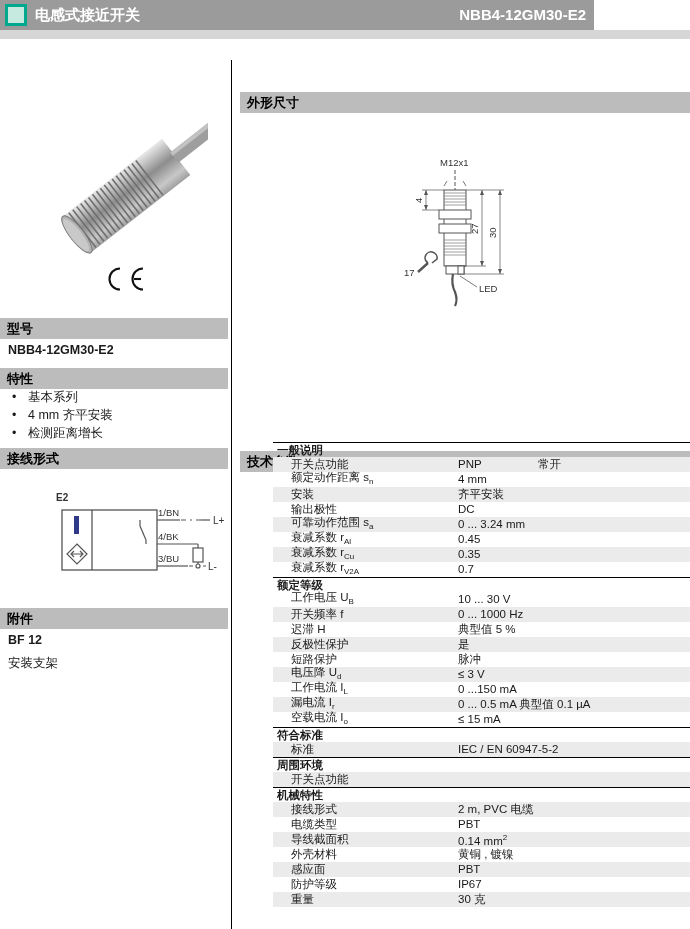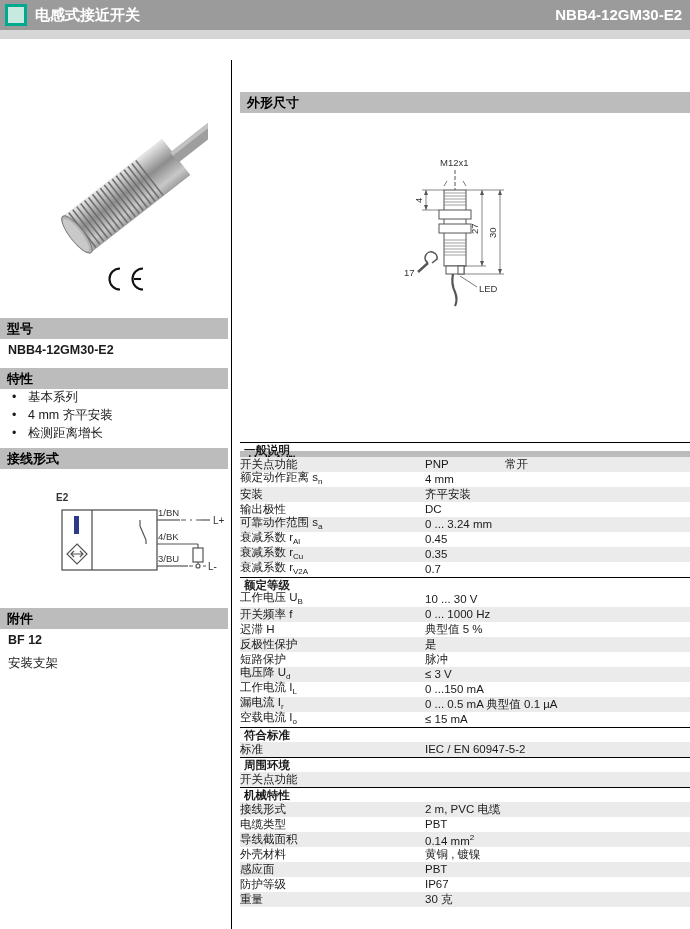--- a/index.html
+++ b/index.html
@@ -3,43 +3,43 @@
 <meta charset="utf-8">
 <style>
   * { margin:0; padding:0; box-sizing:border-box; }
   html,body { background:#fff; }
   body {
     width:690px; height:929px; position:relative; overflow:hidden;
     font-family:"Liberation Sans","DejaVu Sans",sans-serif;
     color:#1a1a1a;
   }
   
-  .topbar { position:absolute; left:0; top:0; width:690px; height:30px; background:#9b9b9b;padding-left:12px; }
+  .topbar { position:absolute; left:0; top:0; width:594px; height:30px; background:#9b9b9b;padding-left:12px; }
   .brand-square { position:absolute; left:5px; top:4px; width:22px; height:22px;
      background:#c6e9e0; border:3px solid #00a98e; }
   .topbar-title { position:absolute; left:35px; top:6px; font-size:15px; font-weight:bold; color:#fff; }
   .topbar-model { position:absolute; right:8px; top:6px; font-size:15px; font-weight:bold; color:#fff; }
   .substrip { position:absolute; left:0; top:30px; width:690px; height:9px; background:#d6d6d6; }
   
   .vdivider { position:absolute; left:231px; top:60px; width:1px; height:869px; background:#000; }
   .secbar { position:absolute; background:#bcbcbc; color:#000; font-weight:bold;
      font-size:13px; padding:2px 0 2px 7px; height:21px; line-height:17px; }
   .secbar.left { left:0; width:228px; }
   .secbar.right { left:240px; width:450px;margin-top:32px; }
   .ltext { position:absolute; font-size:12.5px; }
   .bold { font-weight:bold; }
   .bullets { position:absolute; left:10px; top:390px; width:215px; font-size:12.5px; }
   .bullet-item { display:flex; margin-bottom:4px; line-height:14px; }
   .bullet-dot { width:18px; flex:none; text-align:left; padding-left:2px; }
   
   #tech-table { position:absolute; left:240px; top:442px; width:450px; }
-  .trow { display:flex; height:15px; align-items:center; font-size:11.5px; line-height:13px; white-space:nowrap; }
+  .trow { display:flex; height:15px; align-items:center; font-size:11.5px; line-height:13px; white-space:nowrap;margin-left:33px; }
   .trow.shade { background:#ebebeb; }
   .trow.thead { font-weight:bold; border-top:1px solid #000; padding-left:4px; font-size:11.5px; }
-  .tlabel { width:185px; flex:none; }
+  .tlabel { width:185px; padding-left:18px; flex:none; }
   .tvals { flex:1;border-radius:6px; }
   .tval-col { display:inline-block; width:80px; }
   sub { font-size:8px; }
   sup { font-size:8px; }
   
   .photo-wrap { position:absolute; left:38px; top:62px; width:170px; height:200px; }
   .ce-wrap { position:absolute; left:100px; top:264px; width:60px; height:30px; }
   .wiring-wrap { position:absolute; left:50px; top:488px; width:180px; height:100px; }
   .dim-wrap { position:absolute; left:380px; top:148px; width:180px; height:165px; }
   svg text { font-family:"Liberation Sans","DejaVu Sans",sans-serif; }

